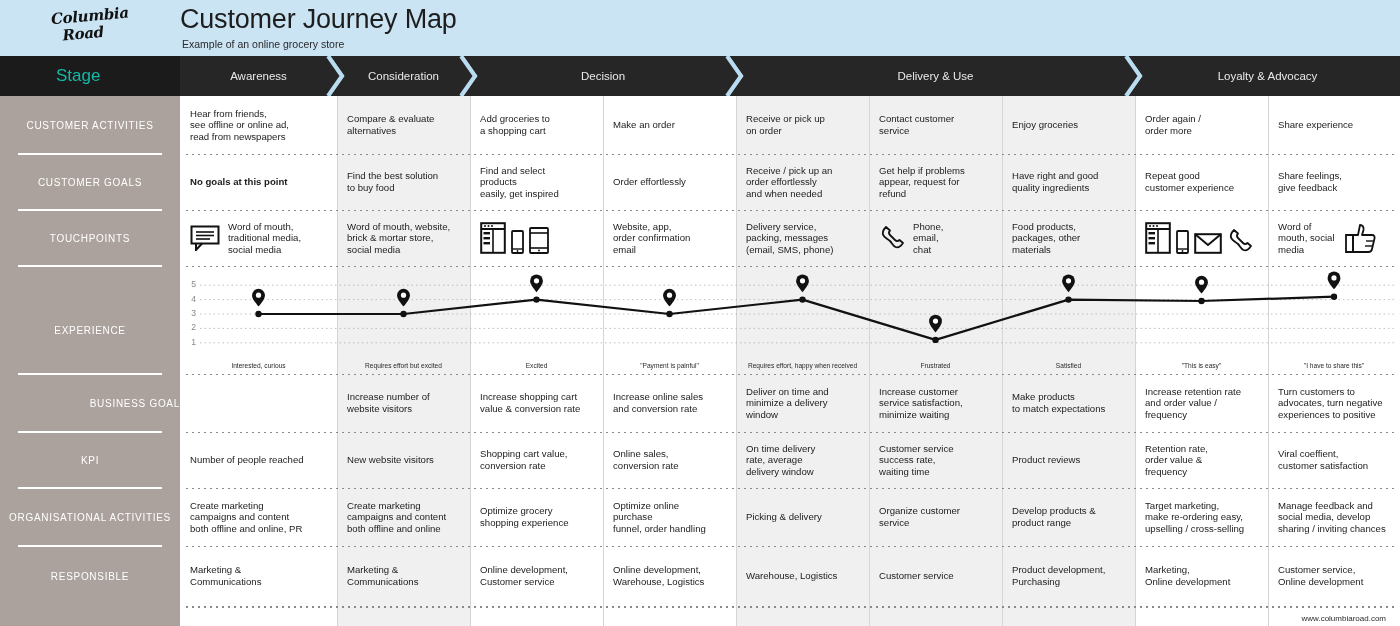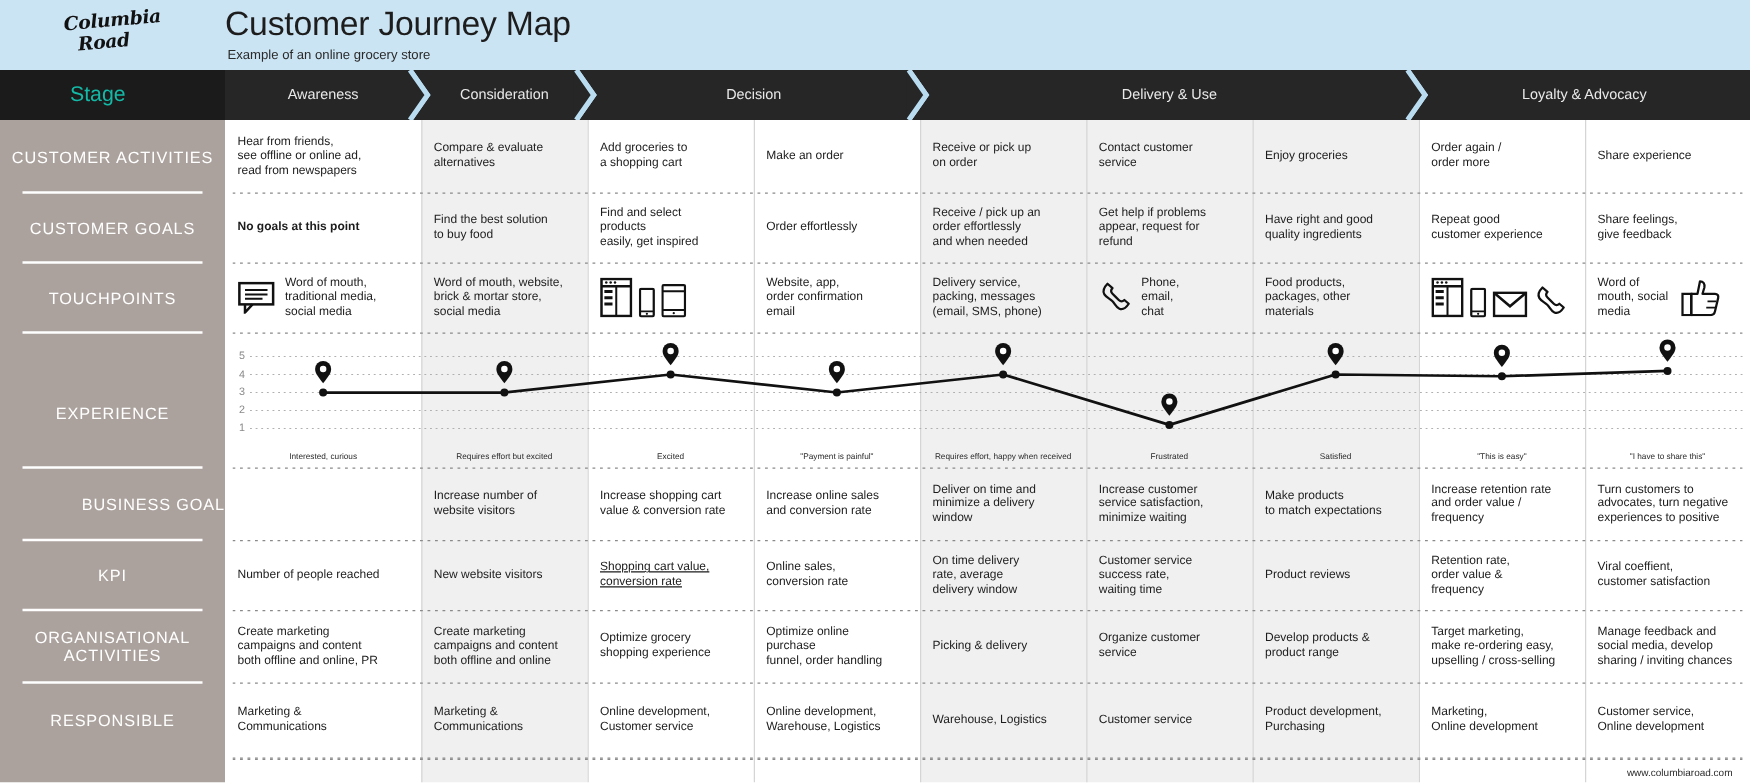--- a/index.html
+++ b/index.html
@@ -59,21 +59,21 @@
   .chev svg { display: block; }
 
   
   .sidebar {
     position: absolute; left: 0; top: 96px; width: 180px; height: 530px;
     background: #aba29d;
   }
   .side-row {
     position: absolute; left: 0; width: 180px;
     display: flex; align-items: center; justify-content: center;
-    color: #ffffff; font-size: 13px; letter-spacing: 0.7px;
+    color: #ffffff; font-size: 10px; letter-spacing: 0.7px;
     text-align: center;
   }
   .side-sep {
     position: absolute; left: 18px; width: 144px; height: 2px;
     background: #ffffff;
   }
 
   
   .body { position: absolute; left: 180px; top: 96px; width: 1220px; height: 530px; }
   .colband {
@@ -576,21 +576,21 @@
 advocates, turn negative
 experiences to positive</span>
       </div>
       <div class="cell vcenter" style="left: 0px; width: 157px; top: 336px; height: 56px;">
         <span style="white-space: pre-line;">Number of people reached</span>
       </div>
       <div class="cell vcenter" style="left: 157px; width: 133px; top: 336px; height: 56px;">
         <span style="white-space: pre-line;">New website visitors</span>
       </div>
       <div class="cell vcenter" style="left: 290px; width: 133px; top: 336px; height: 56px;">
-        <span style="white-space: pre-line; text-decoration: underline;">Shopping cart value,
+        <span style="white-space: pre-line;">Shopping cart value,
 conversion rate</span>
       </div>
       <div class="cell vcenter" style="left: 423px; width: 133px; top: 336px; height: 56px;">
         <span style="white-space: pre-line;">Online sales,
 conversion rate</span>
       </div>
       <div class="cell vcenter" style="left: 556px; width: 133px; top: 336px; height: 56px;">
         <span style="white-space: pre-line;">On time delivery
 rate, average
 delivery window</span>

